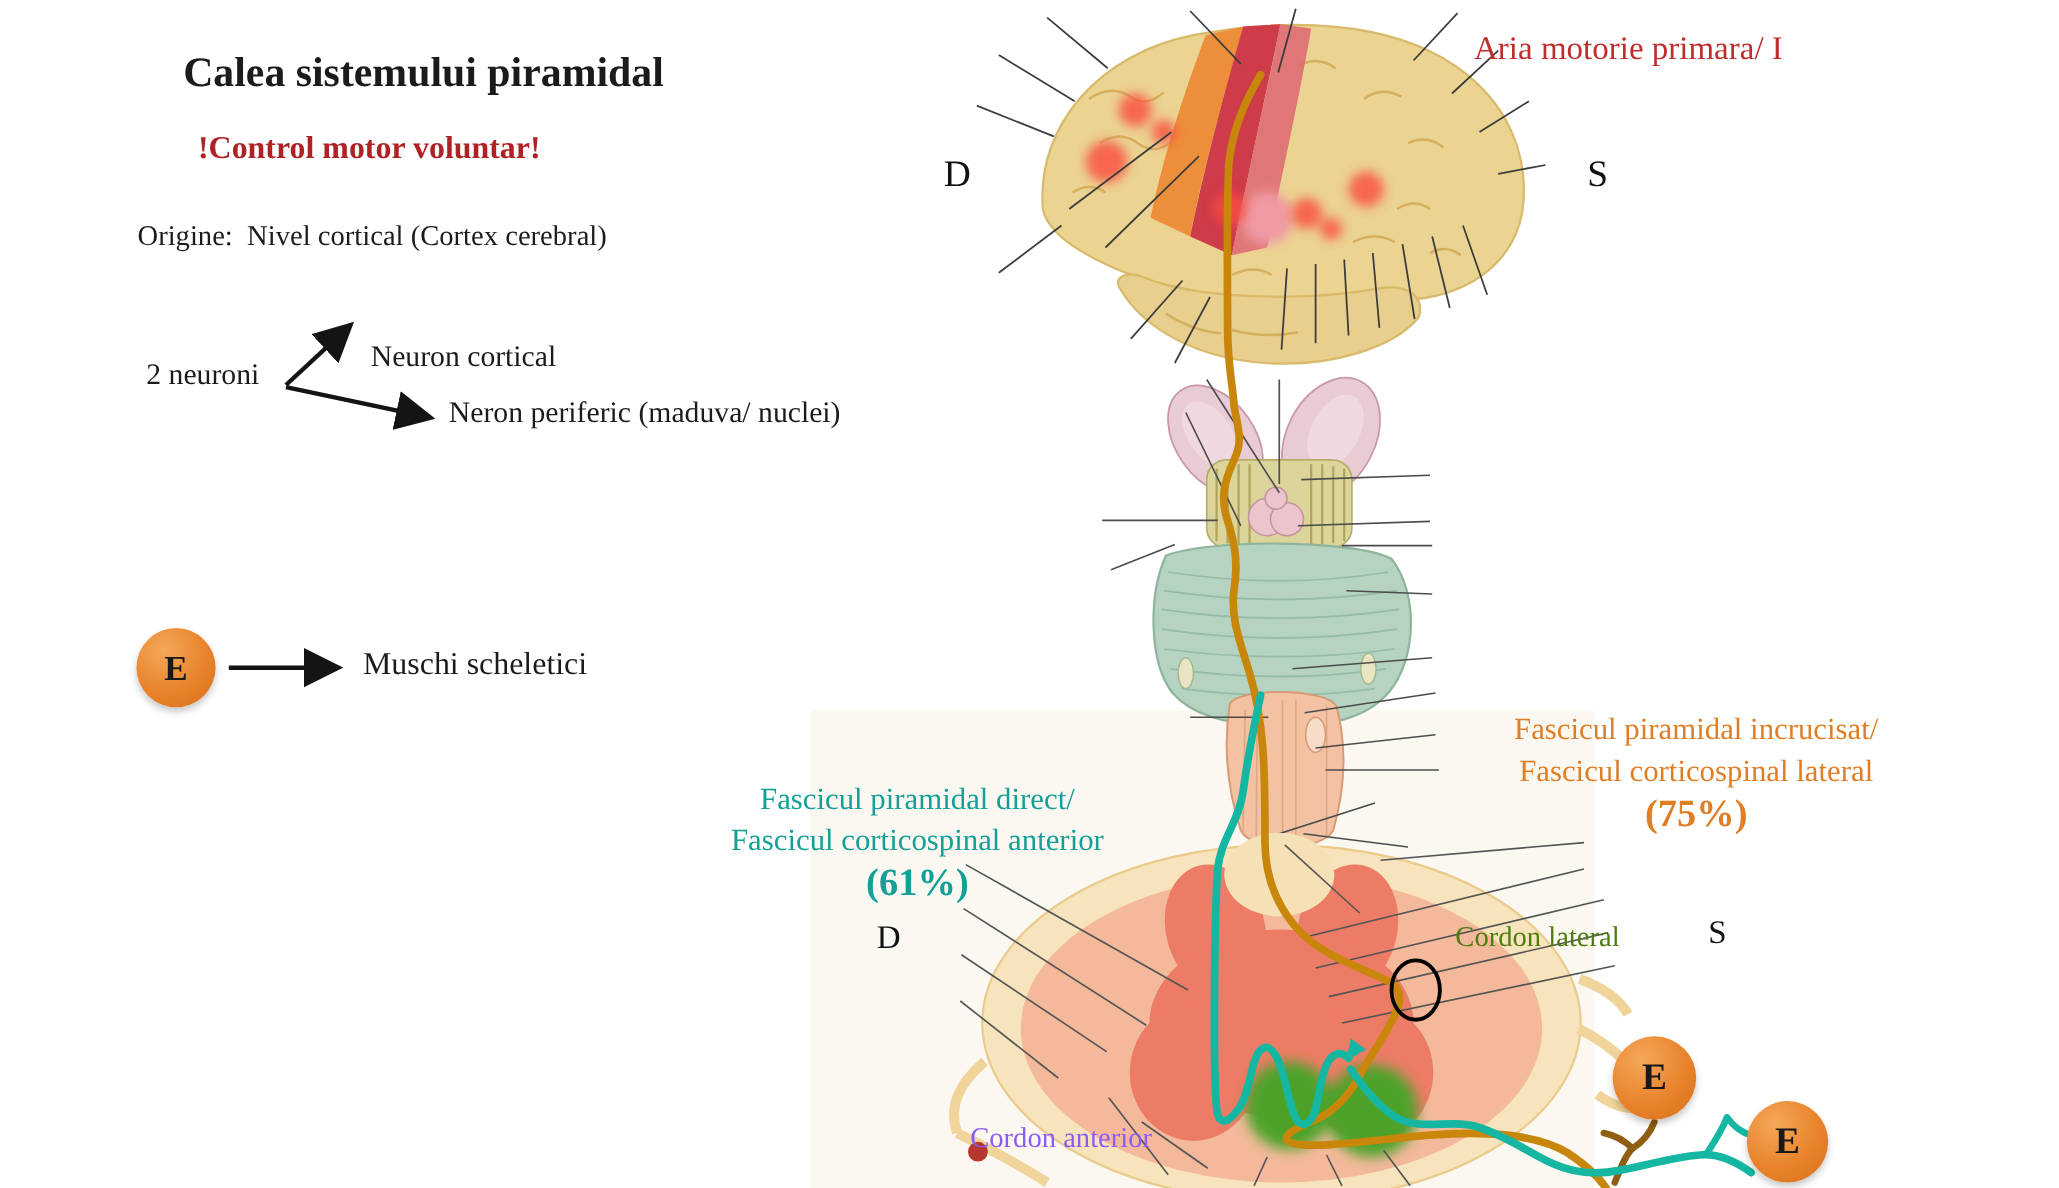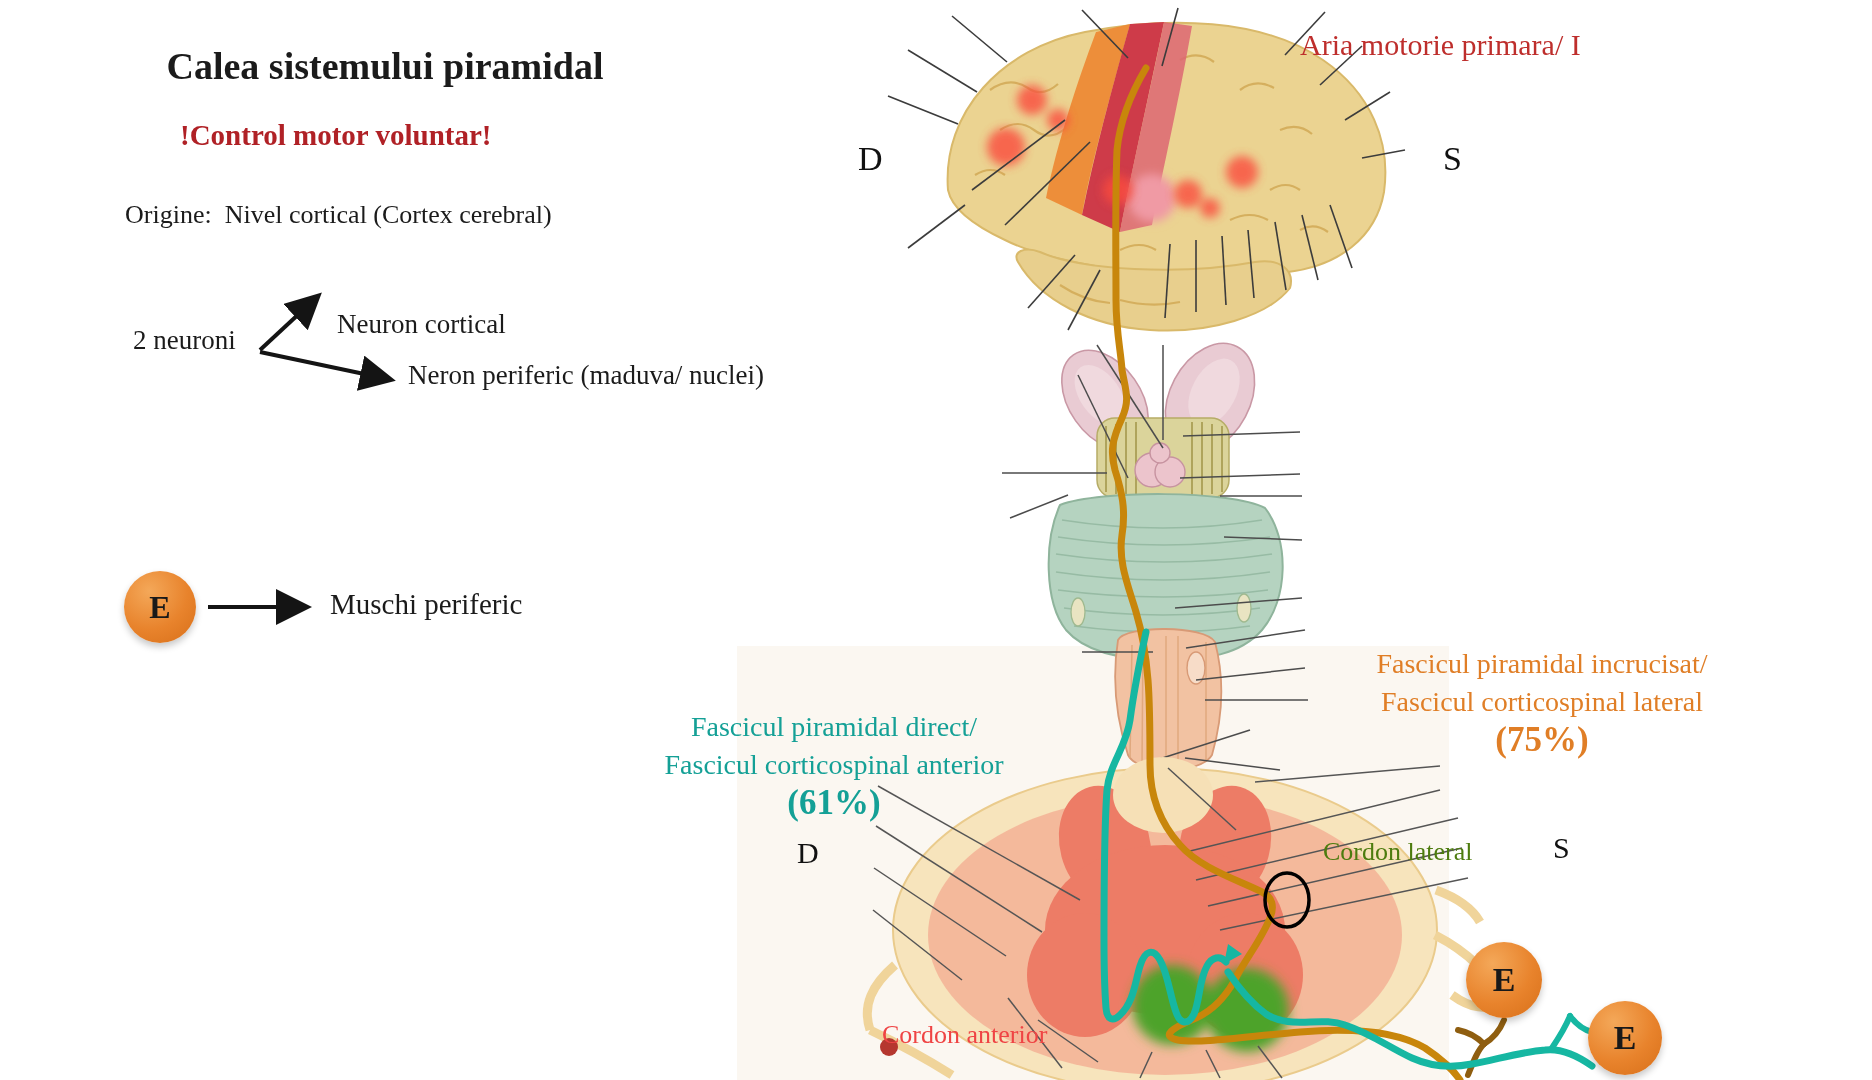--- a/index.html
+++ b/index.html
@@ -13,21 +13,21 @@
   .big-label{font-size:34px;color:#111;}
   .side-label{font-size:30px;color:#111;}
   .aria-label{font-size:30px;color:#be2e2c;}
   .muschi{font-size:29px;}
   .tract{width:500px;text-align:center;line-height:1.0;}
   .tract .l{display:block;font-size:28px;}
   .tract .pct{display:block;font-size:35px;font-weight:700;margin-top:6px;}
   .teal{color:#14a096;}
   .orange{color:#e07e26;}
   .cordon-lat{font-size:26px;color:#4d7c0f;}
-  .cordon-ant{font-size:26px;color:#ef4444;}
+  .cordon-ant{font-size:26px;color:#8b5cf6;}
   .e-circle{position:absolute;border-radius:50%;
             background:radial-gradient(circle at 35% 28%, #f4a859, #e8832c 55%, #d9711b 95%);
             box-shadow:0 4px 7px rgba(0,0,0,.22);
             display:flex;align-items:center;justify-content:center;
             font-weight:700;color:#191919;}
   svg{position:absolute;left:0;top:0;}
 </style>
 </head>
 <body>
 
@@ -283,23 +283,23 @@
 
   <div class="abs body-text pre" style="left:125px;top:200px;">Origine:  Nivel cortical (Cortex cerebral)</div>
 
   <div class="abs body-text" style="left:133px;top:325px;font-size:27px;">2 neuroni</div>
   <div class="abs body-text" style="left:337px;top:280px;font-size:27px;margin-top:29px;">Neuron cortical</div>
   <div class="abs body-text" style="left:408px;top:360px;font-size:27px;">Neron periferic (maduva/ nuclei)</div>
 
   <div class="e-circle" style="left:124px;top:571px;width:72px;height:72px;font-size:32px;">
     <span>E</span>
   </div>
-  <div class="abs muschi" style="left:330px;top:588px;">Muschi periferic</div>
-
-  <div class="abs aria-label" style="left:1300px;top:28px;text-align:center;">Aria motorie primara/ I</div>
+  <div class="abs muschi" style="left:330px;top:588px;">Muschi scheletici</div>
+
+  <div class="abs aria-label" style="left:1340px;top:28px;text-align:center;">Aria motorie primara/ I</div>
   <div class="abs big-label" style="left:858px;top:140px;">D</div>
   <div class="abs big-label" style="left:1443px;top:140px;">S</div>
 
   <div class="abs tract teal" style="left:584px;top:674px;margin-top:39px;">
     <span class="l">Fascicul piramidal direct/</span>
     <span class="l" style="margin-top:10px;">Fascicul corticospinal anterior</span>
     <span class="pct">(61%)</span>
   </div>
 
   <div class="abs tract orange" style="left:1292px;top:650px;">

